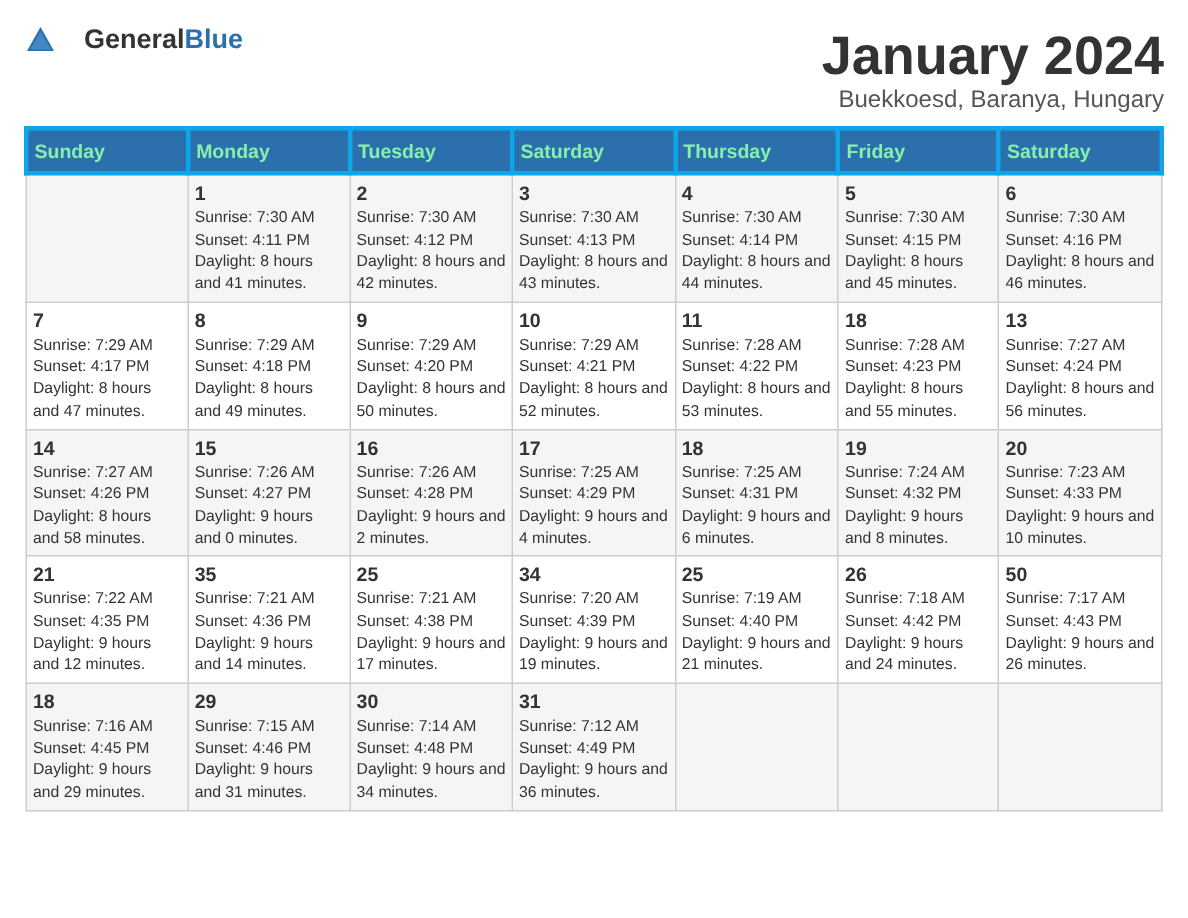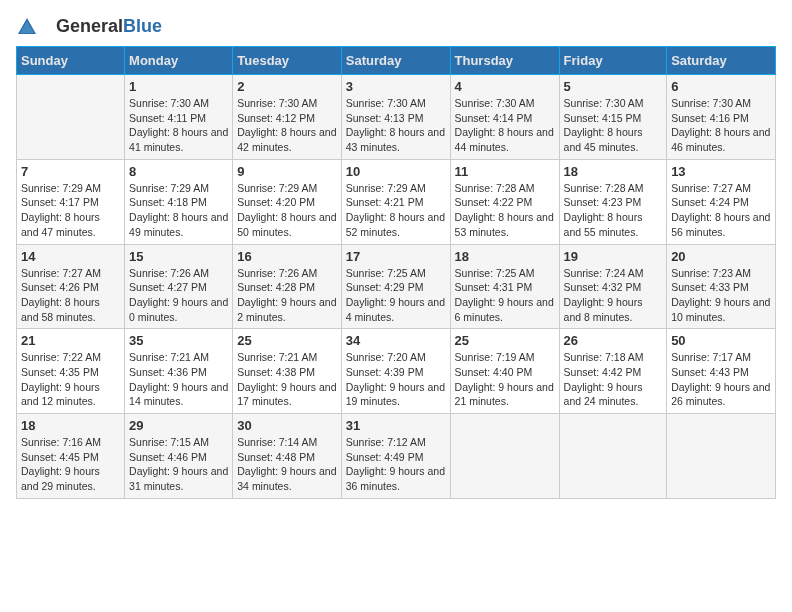--- a/index.html
+++ b/index.html
@@ -47,26 +47,26 @@
       font-size: 16px;
       color: #555;
     }
     table {
       width: 100%;
       border-collapse: collapse;
       font-size: 11px;
     }
     thead tr th {
       background-color: #2c6fad;
-      color: #e5e5e5;
+      color: #86efac;
       padding: 6px 4px;
       text-align: left;
       font-size: 13px;
       font-weight: bold;
-      border: 1px solid #0ea5e9;
+      border: 3px solid #0ea5e9;
     }
     tbody tr td {
       border: 1px solid #ccc;
       vertical-align: top;
       padding: 4px;
       width: 113px;
       min-height: 80px;
     }
     tbody tr:nth-child(odd) td {
       background-color: #f5f5f5;
@@ -94,20 +94,22 @@
   <div class="logo">
     <svg class="logo-icon" viewBox="0 0 22 22" xmlns="http://www.w3.org/2000/svg">
       <polygon points="11,2 20,18 2,18" fill="#2c6fad"></polygon>
       <polygon points="11,5 18,17 4,17" fill="#5a9fd4" opacity="0.5"></polygon>
     </svg>
     <div>
       <span class="logo-text-general">General</span><span class="logo-text-blue">Blue</span>
     </div>
   </div>
   <div class="title-area">
+    <div class="month-title">January 2024</div>
+    <div class="location-subtitle">Buekkoesd, Baranya, Hungary</div>
   </div>
 </div>
 
 <table>
   <thead>
     <tr>
     <th>Sunday</th>
         <th>Monday</th>
         <th>Tuesday</th>
         <th>Saturday</th>

